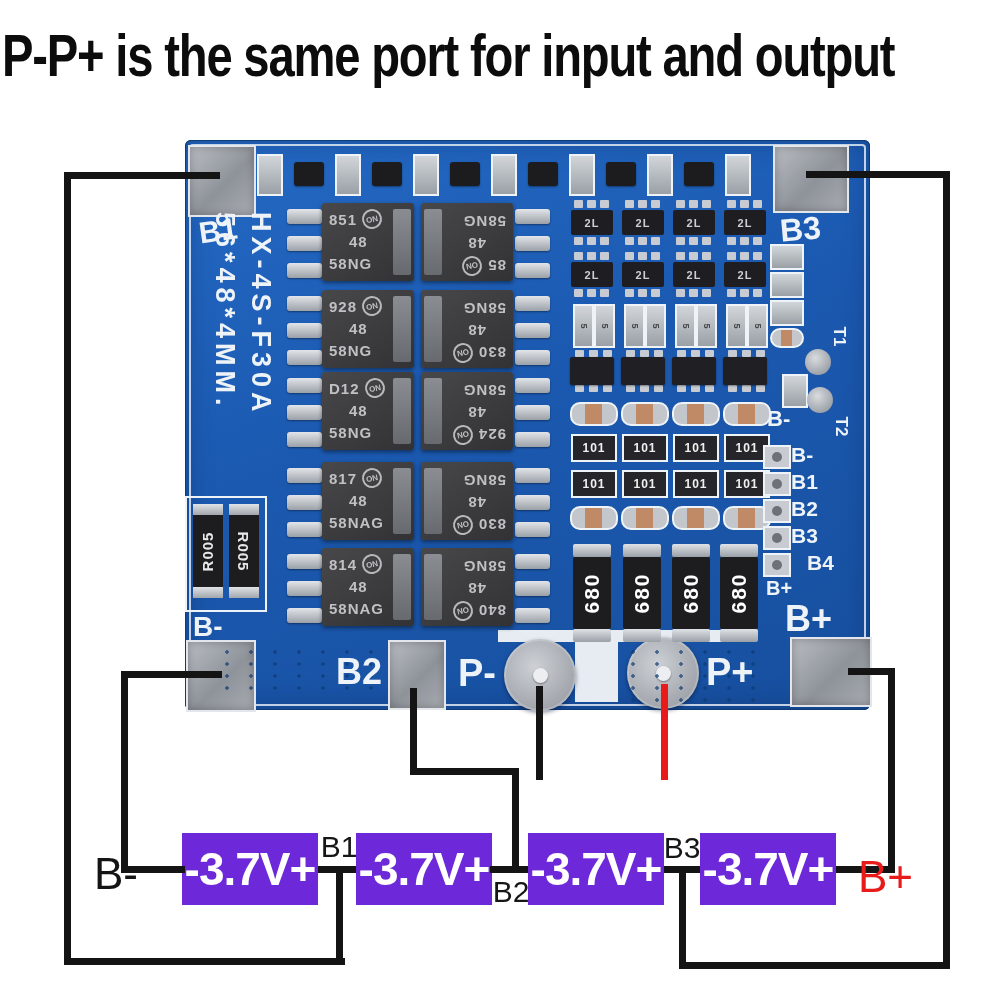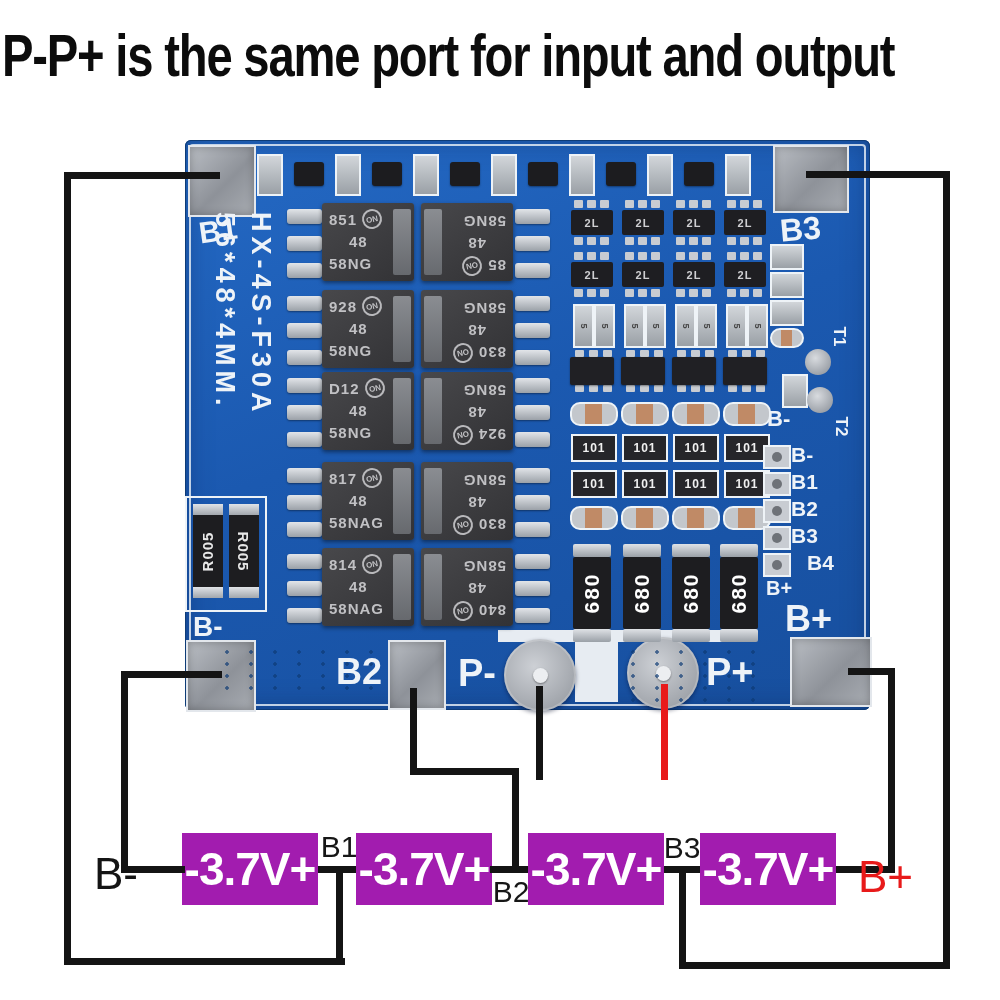--- a/index.html
+++ b/index.html
@@ -75,21 +75,21 @@
         display:flex;align-items:center;justify-content:center;color:#e8e8e8;}
   .r005::before,.r005::after{content:"";position:absolute;left:0;right:0;height:11px;
         background:linear-gradient(#e0e3e7,#a2a7ad);}
   .r005::before{top:0;} .r005::after{bottom:0;}
   .r005 span{font-size:15px;font-weight:bold;letter-spacing:1px;transform:rotate(-90deg);}
   .r005.f span{transform:rotate(90deg);}
 
   
   .wire{position:absolute;background:#141414;z-index:3;}
   .wire.red{background:#e81a1a;}
-  .battery{position:absolute;top:833px;width:136px;height:72px;background:#a21caf;color:#fff;
+  .battery{position:absolute;top:833px;width:136px;height:72px;background:#6d28d9;color:#fff;
            font-size:46px;font-weight:bold;display:flex;align-items:center;justify-content:center;
            letter-spacing:-1px;z-index:2;}
   .jlabel{position:absolute;font-size:30px;color:#161616;text-align:center;line-height:1;z-index:4;}
   .terminal{position:absolute;font-size:44px;color:#141414;line-height:1;z-index:4;}
   .terminal.pos{color:#e81a1a;}
 </style>
 </head>
 <body>
 
 <div class="canvas">

